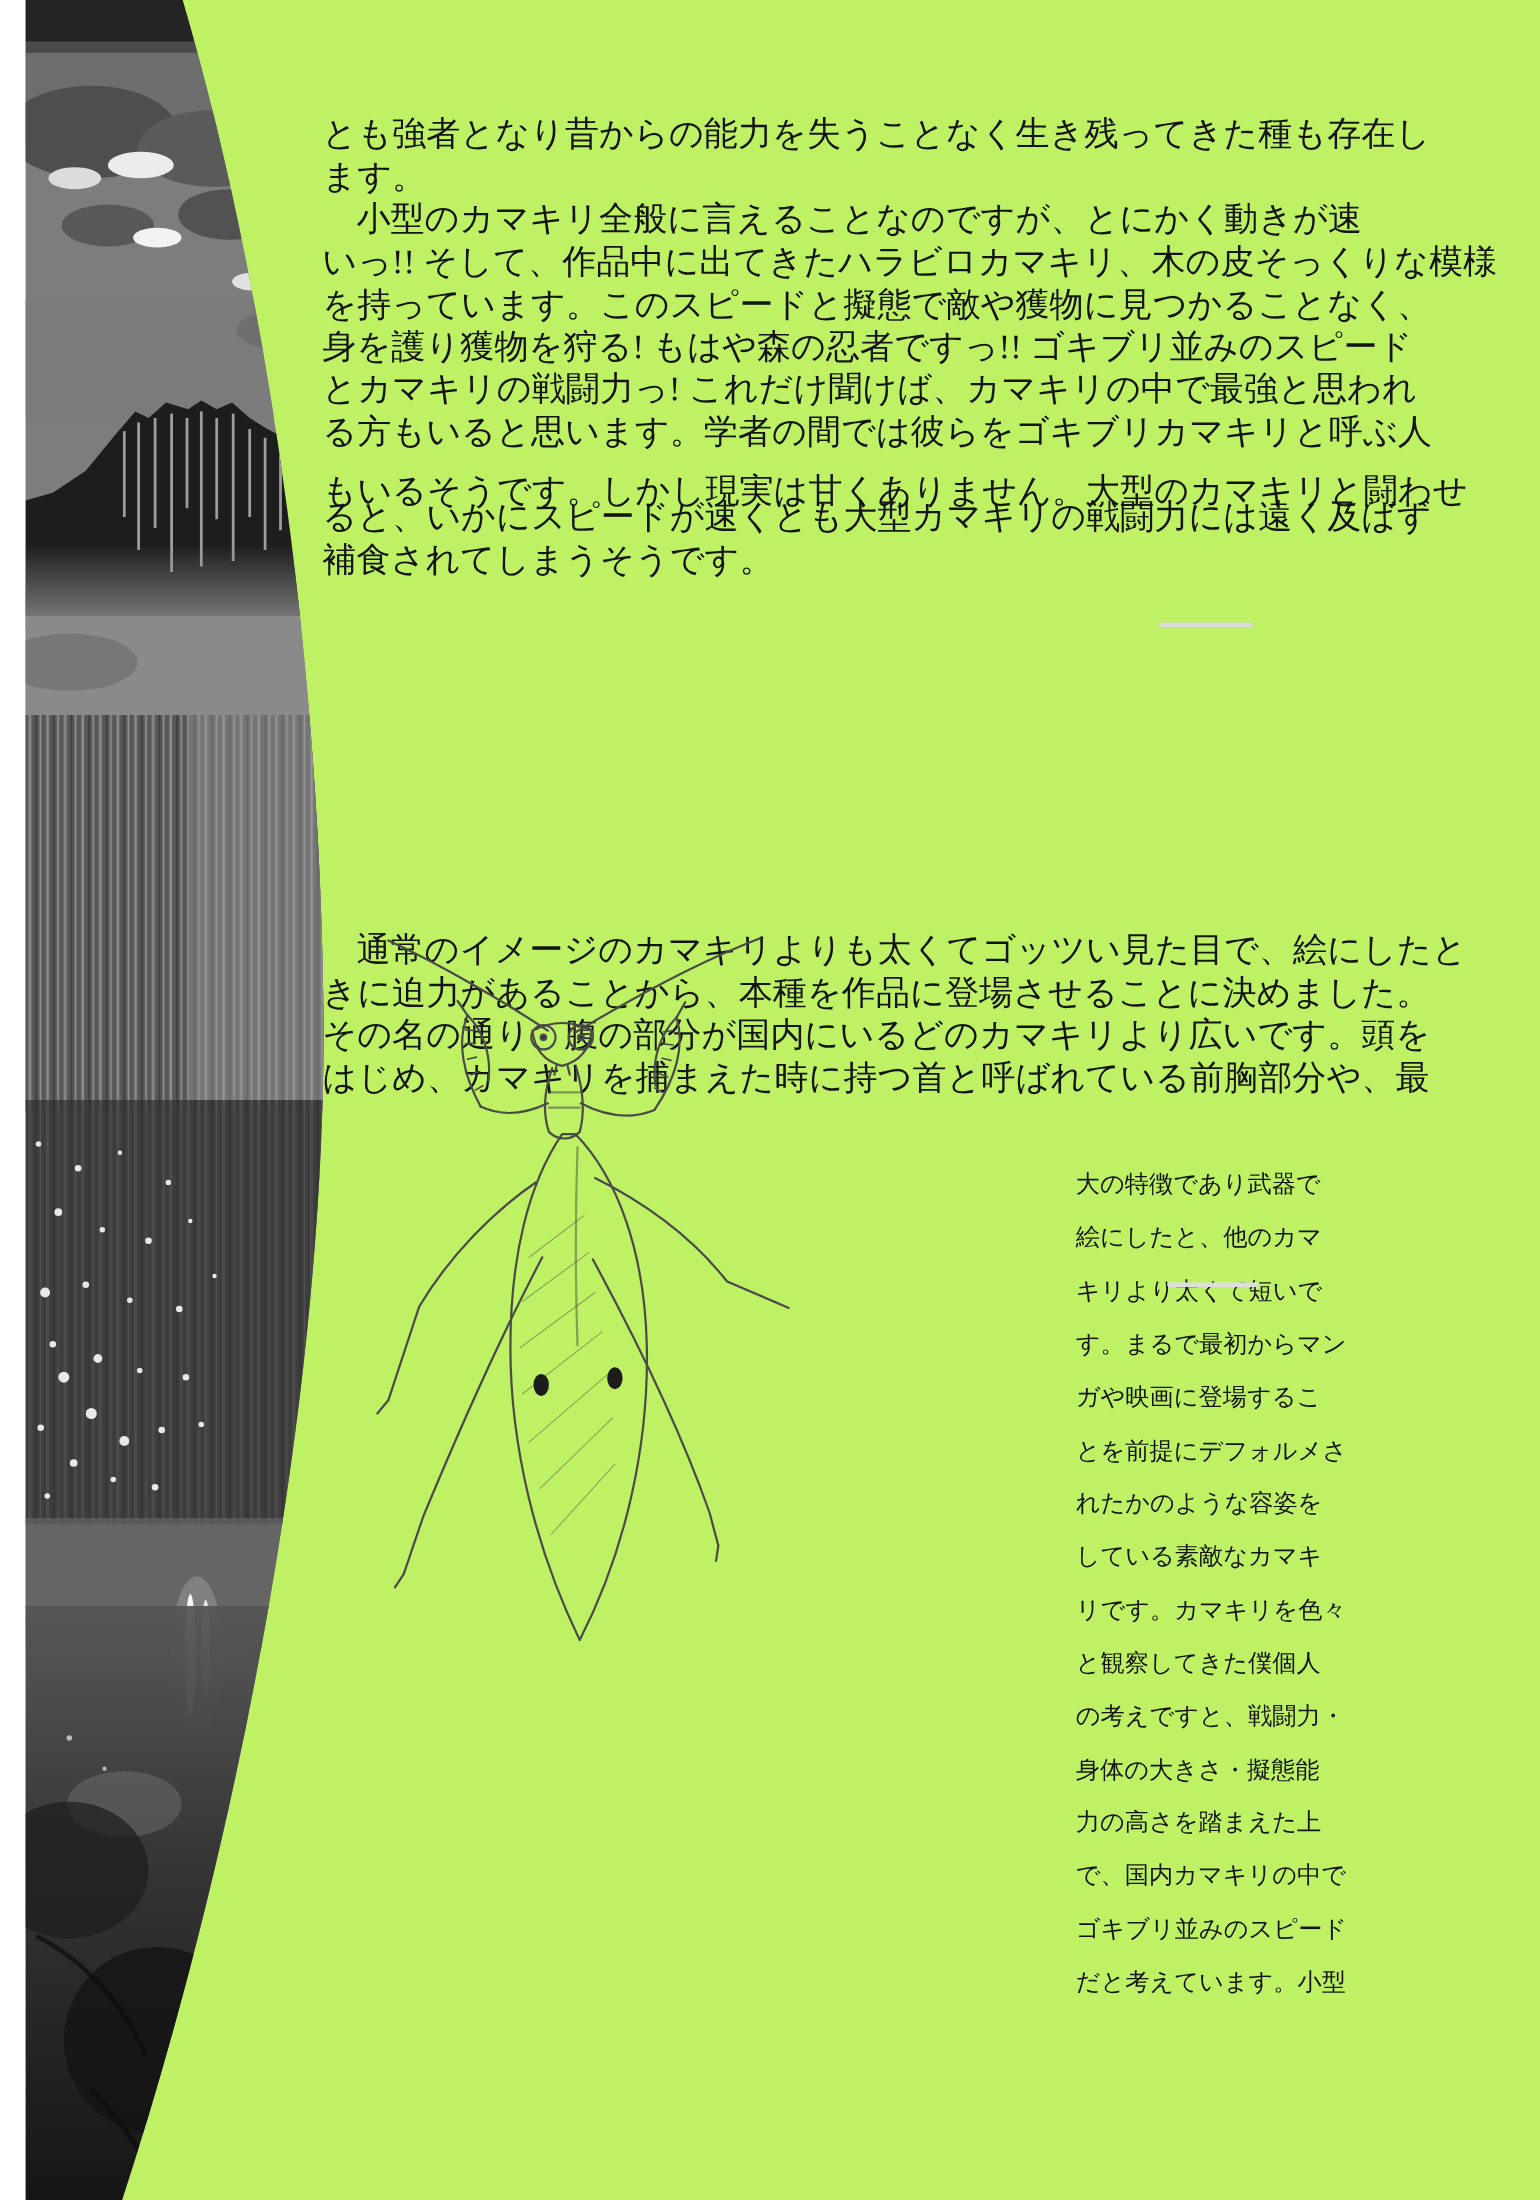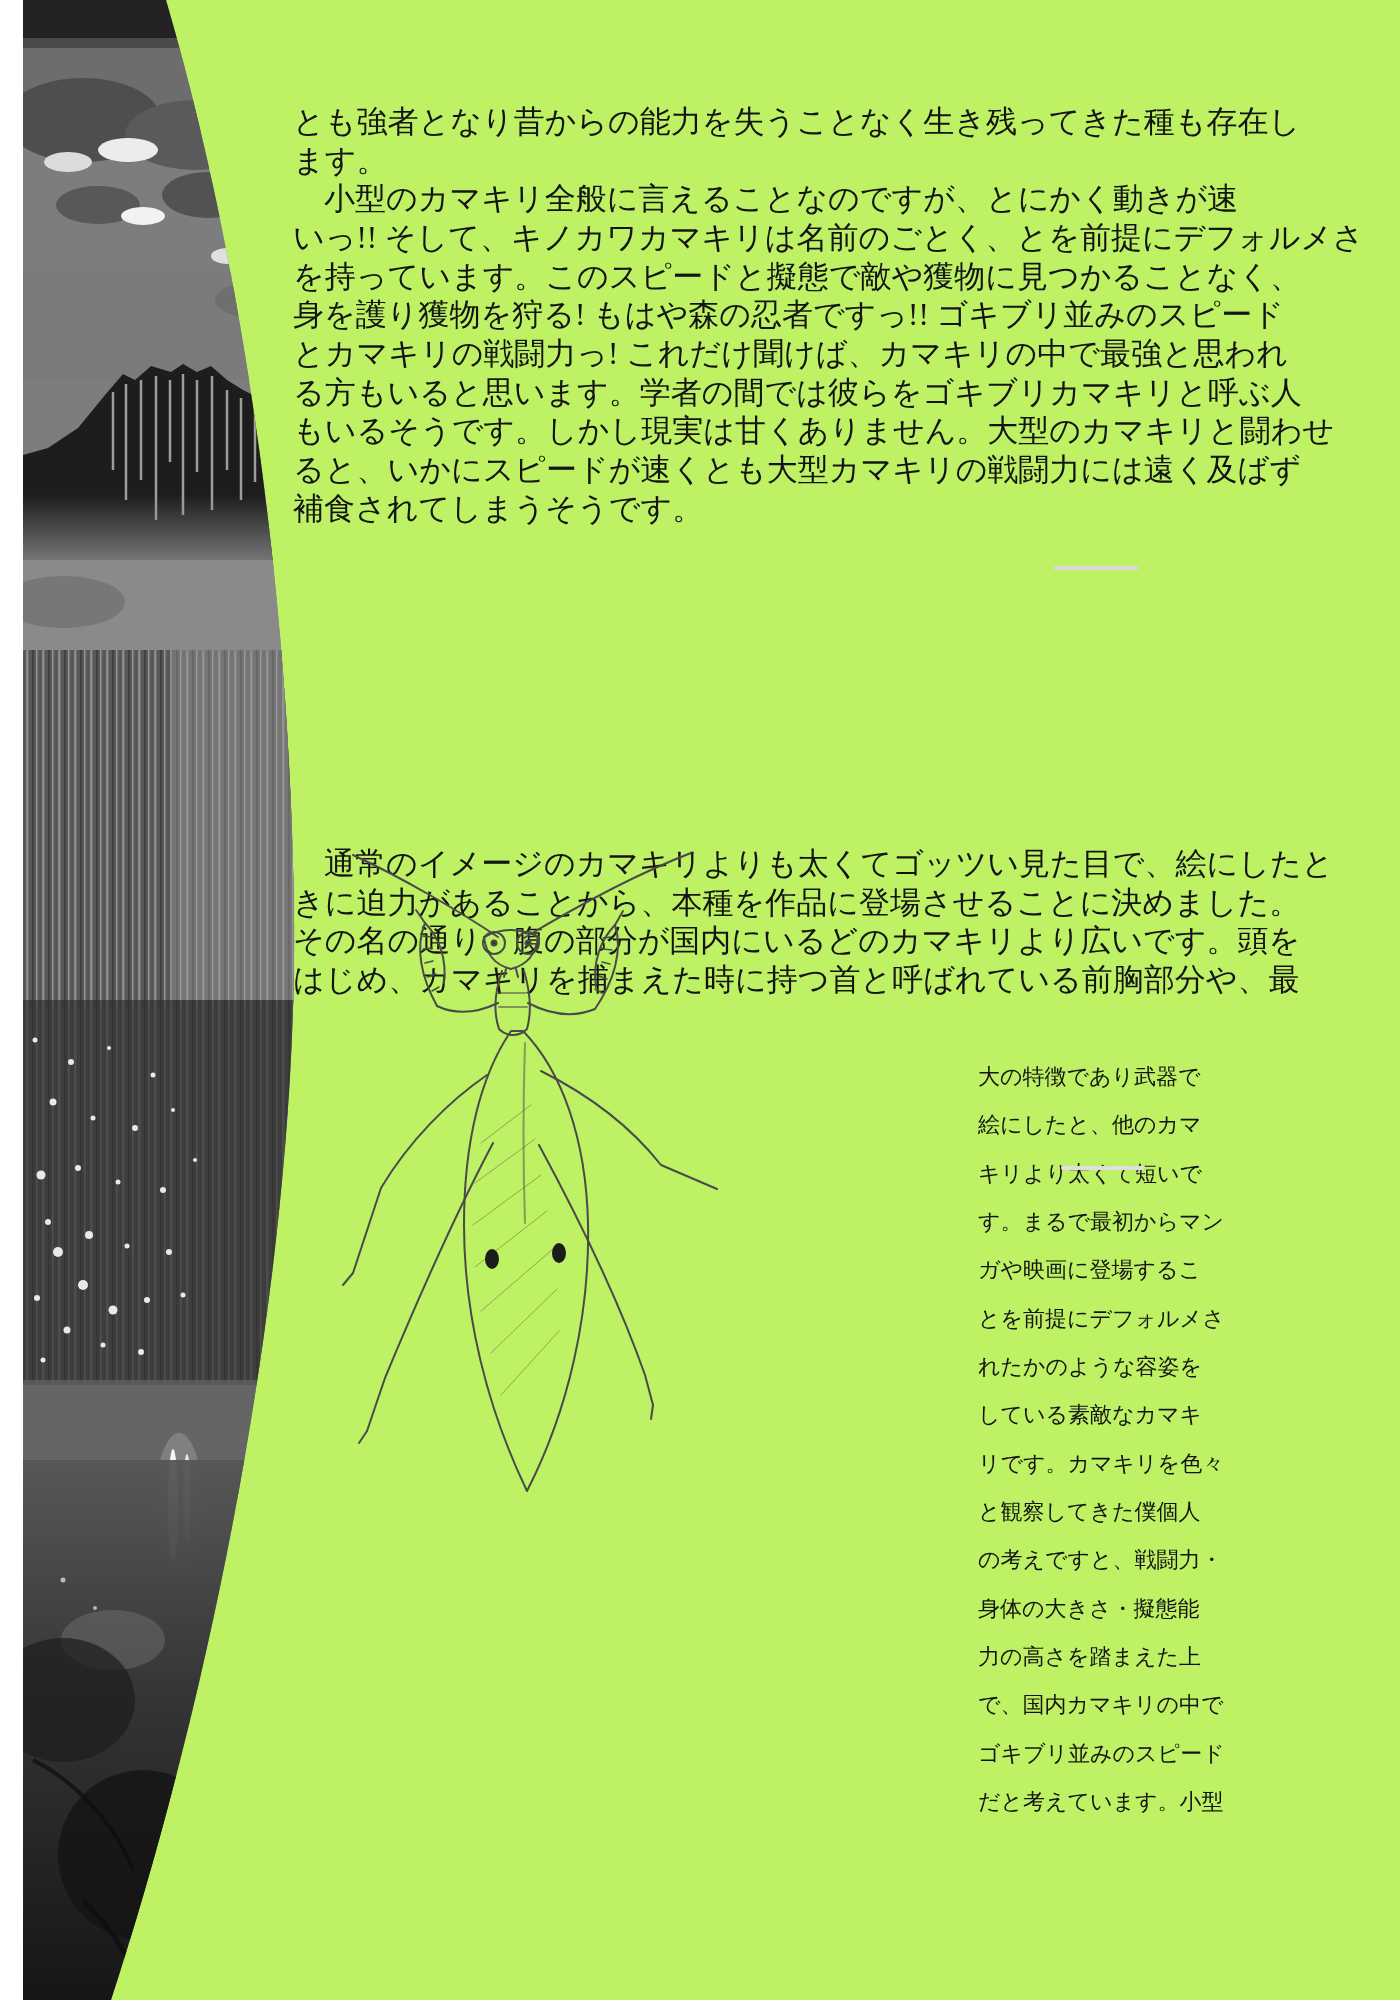--- a/index.html
+++ b/index.html
@@ -131,26 +131,26 @@
       <path d="M60,1900 C90,1930 110,1960 120,1995" stroke="#0d0d0d" stroke-width="5" fill="none" opacity="0.7"></path>
     </g>
   </svg>
 
   <div class="content">
 
     <section>
       <div class="line" style="top:103px">とも強者となり昔からの能力を失うことなく生き残ってきた種も存在し</div>
       <div class="line" style="top:142px">ます。</div>
       <div class="line" style="top:180px">　小型のカマキリ全般に言えることなのですが、とにかく動きが速</div>
-      <div class="line" style="top:219px">いっ!! そして、キノカワカマキリは名前のごとく、とを前提にデフォルメさ</div>
+      <div class="line" style="top:219px">いっ!! そして、作品中に出てきたハラビロカマキリ、木の皮そっくりな模様</div>
       <div class="line" style="top:258px">を持っています。このスピードと擬態で敵や獲物に見つかることなく、</div>
       <div class="line" style="top:296px">身を護り獲物を狩る! もはや森の忍者ですっ!! ゴキブリ並みのスピード</div>
       <div class="line" style="top:335px">とカマキリの戦闘力っ! これだけ聞けば、カマキリの中で最強と思われ</div>
       <div class="line" style="top:374px">る方もいると思います。学者の間では彼らをゴキブリカマキリと呼ぶ人</div>
-      <div class="line" style="top:412px">もいるそうです。しかし現実は甘くありません。大型のカマキリと闘わせ</div>
+      <div class="line" style="top:427px">もいるそうです。しかし現実は甘くありません。大型のカマキリと闘わせ</div>
       <div class="line" style="top:451px">ると、いかにスピードが速くとも大型カマキリの戦闘力には遠く及ばず</div>
       <div class="line" style="top:490px">補食されてしまうそうです。</div>
     </section>
 
 
     <section>
       <div class="line" style="top:845px">　通常のイメージのカマキリよりも太くてゴッツい見た目で、絵にしたと</div>
       <div class="line" style="top:884px">きに迫力があることから、本種を作品に登場させることに決めました。</div>
       <div class="line" style="top:922px">その名の通り、腹の部分が国内にいるどのカマキリより広いです。頭を</div>
       <div class="line" style="top:961px">はじめ、カマキリを捕まえた時に持つ首と呼ばれている前胸部分や、最</div>

